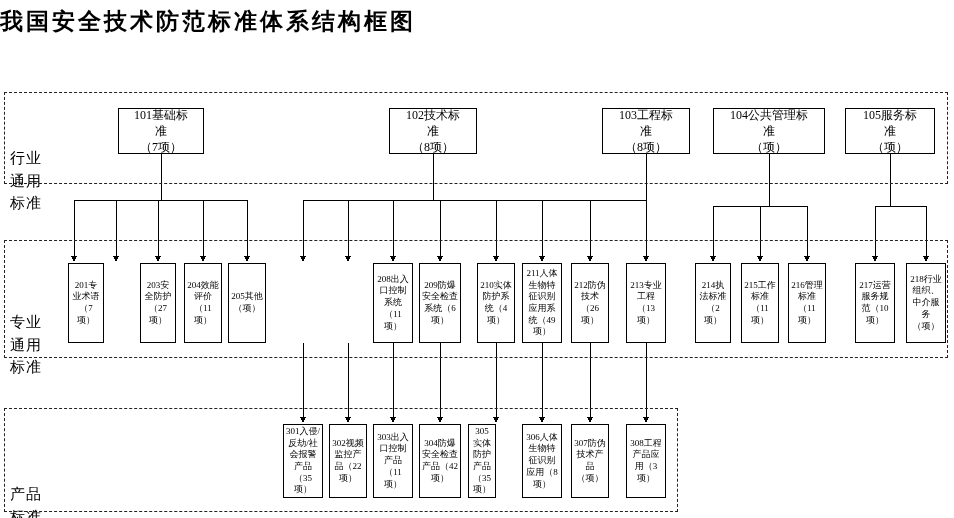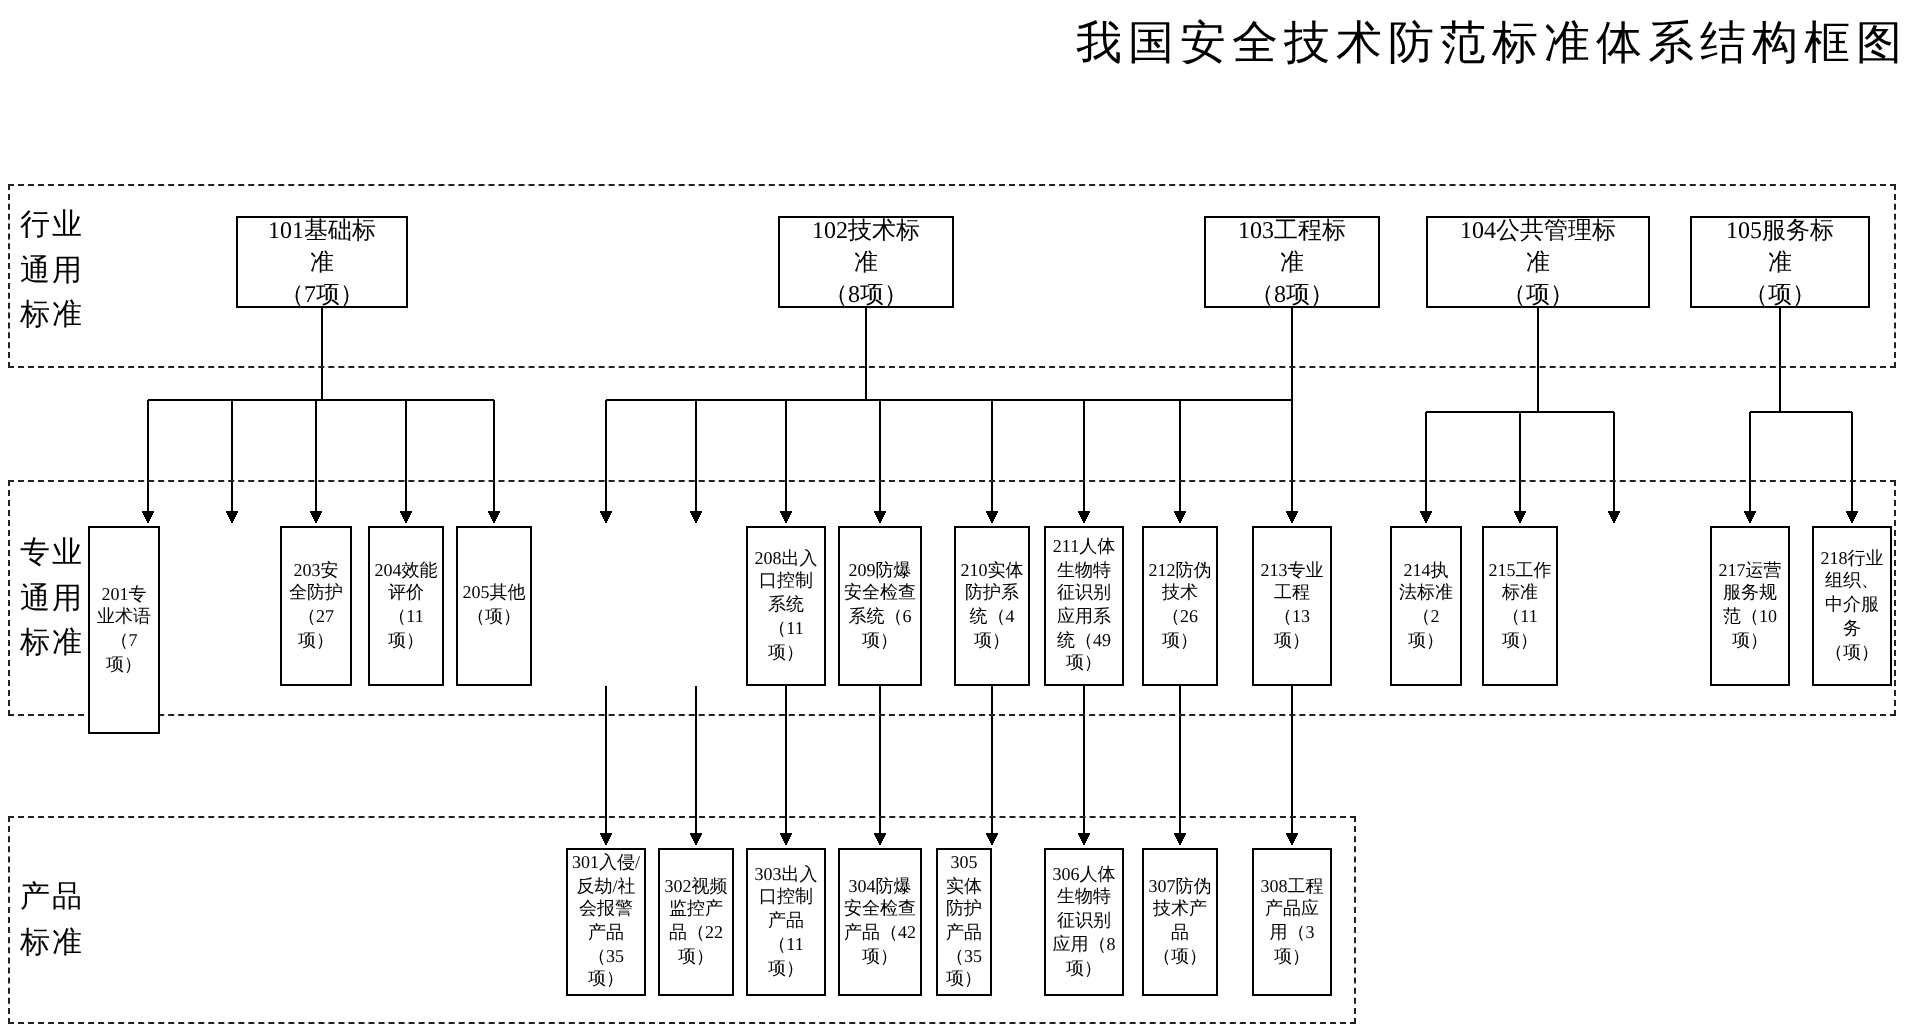--- a/index.html
+++ b/index.html
@@ -1,23 +1,23 @@
 <!DOCTYPE html>
 <html><head>
 <meta charset="utf-8">
 <style>
   * { box-sizing: border-box; }
   html, body { margin: 0; padding: 0; background: #ffffff; }
   body { font-family: "Liberation Serif", "DejaVu Serif", serif; color: #000; }
   .canvas { position: relative; width: 954px; height: 518px; background: #fff; overflow: hidden; }
-  .title { position: absolute; top: 6px; left: 0; width: 100%; text-align: right;
-           font-size: 23px; font-weight: normal; letter-spacing: 3px; }
+  .title { position: absolute; top: 6px; left: 0; width: 100%; text-align: left;
+           font-size: 23px; font-weight: bold; letter-spacing: 3px; }
   .band { position: absolute; border: 1px dashed #222; background: transparent; }
   .band-label { position: absolute; font-size: 15px; line-height: 1.5; white-space: pre-line;
-                text-align: left; letter-spacing: 1px; }
+                text-align: left; letter-spacing: 1px; margin-top: 45px; }
   .node { position: absolute; border: 1px solid #000; background: #fff;
           display: flex; align-items: center; justify-content: center;
           text-align: center; white-space: pre-line; overflow: hidden; }
   .lv1 { font-size: 12px; line-height: 1.35; padding: 14px; }
   .lv2, .lv3 { font-size: 9px; line-height: 1.3; padding: 1px 2px; }
   svg.connectors { position: absolute; left: 0; top: 0; shape-rendering: crispEdges; }
 </style>
 </head>
 <body>
 
@@ -88,32 +88,33 @@
 （7项）</div>
   <div class="node lv1" style="left:389px; top:108px; width:88px;  height:46px">102技术标准
 （8项）</div>
   <div class="node lv1" style="left:602px; top:108px; width:88px;  height:46px">103工程标准
 （8项）</div>
   <div class="node lv1" style="left:713px; top:108px; width:112px; height:46px">104公共管理标准
 （项）</div>
   <div class="node lv1" style="left:845px; top:108px; width:90px;  height:46px">105服务标准
 （项）</div>
 
-  <div class="node lv2" style="left:44px;  top:263px; width:36px; height:104px">201专业术语（7项）</div>
+  <div class="node lv2" style="left:68px;  top:263px; width:36px; height:80px">201专业术语（7项）</div>
   <div class="node lv2" style="left:140px; top:263px; width:36px; height:80px">203安全防护（27项）</div>
   <div class="node lv2" style="left:184px; top:263px; width:38px; height:80px">204效能评价（11项）</div>
   <div class="node lv2" style="left:228px; top:263px; width:38px; height:80px">205其他（项）</div>
   <div class="node lv2" style="left:373px; top:263px; width:40px; height:80px">208出入口控制系统（11项）</div>
   <div class="node lv2" style="left:419px; top:263px; width:42px; height:80px">209防爆安全检查系统（6项）</div>
   <div class="node lv2" style="left:477px; top:263px; width:38px; height:80px">210实体防护系统（4项）</div>
   <div class="node lv2" style="left:522px; top:263px; width:40px; height:80px">211人体生物特征识别应用系统（49项）</div>
   <div class="node lv2" style="left:571px; top:263px; width:38px; height:80px">212防伪技术（26项）</div>
   <div class="node lv2" style="left:626px; top:263px; width:40px; height:80px">213专业工程（13项）</div>
   <div class="node lv2" style="left:695px; top:263px; width:36px; height:80px">214执法标准（2项）</div>
   <div class="node lv2" style="left:741px; top:263px; width:38px; height:80px">215工作标准（11项）</div>
+  <div class="node lv2" style="left:788px; top:263px; width:38px; height:80px">216管理标准（11项）</div>
   <div class="node lv2" style="left:855px; top:263px; width:40px; height:80px">217运营服务规范（10项）</div>
   <div class="node lv2" style="left:906px; top:263px; width:40px; height:80px">218行业组织、中介服务（项）</div>
 
   <div class="node lv3" style="left:283px; top:424px; width:40px; height:74px">301入侵/反劫/社会报警产品（35项）</div>
   <div class="node lv3" style="left:329px; top:424px; width:38px; height:74px">302视频监控产品（22项）</div>
   <div class="node lv3" style="left:373px; top:424px; width:40px; height:74px">303出入口控制产品（11项）</div>
   <div class="node lv3" style="left:419px; top:424px; width:42px; height:74px">304防爆安全检查产品（42项）</div>
   <div class="node lv3" style="left:468px; top:424px; width:28px; height:74px">305实体防护产品（35项）</div>
   <div class="node lv3" style="left:522px; top:424px; width:40px; height:74px">306人体生物特征识别应用（8项）</div>
   <div class="node lv3" style="left:571px; top:424px; width:38px; height:74px">307防伪技术产品（项）</div>

